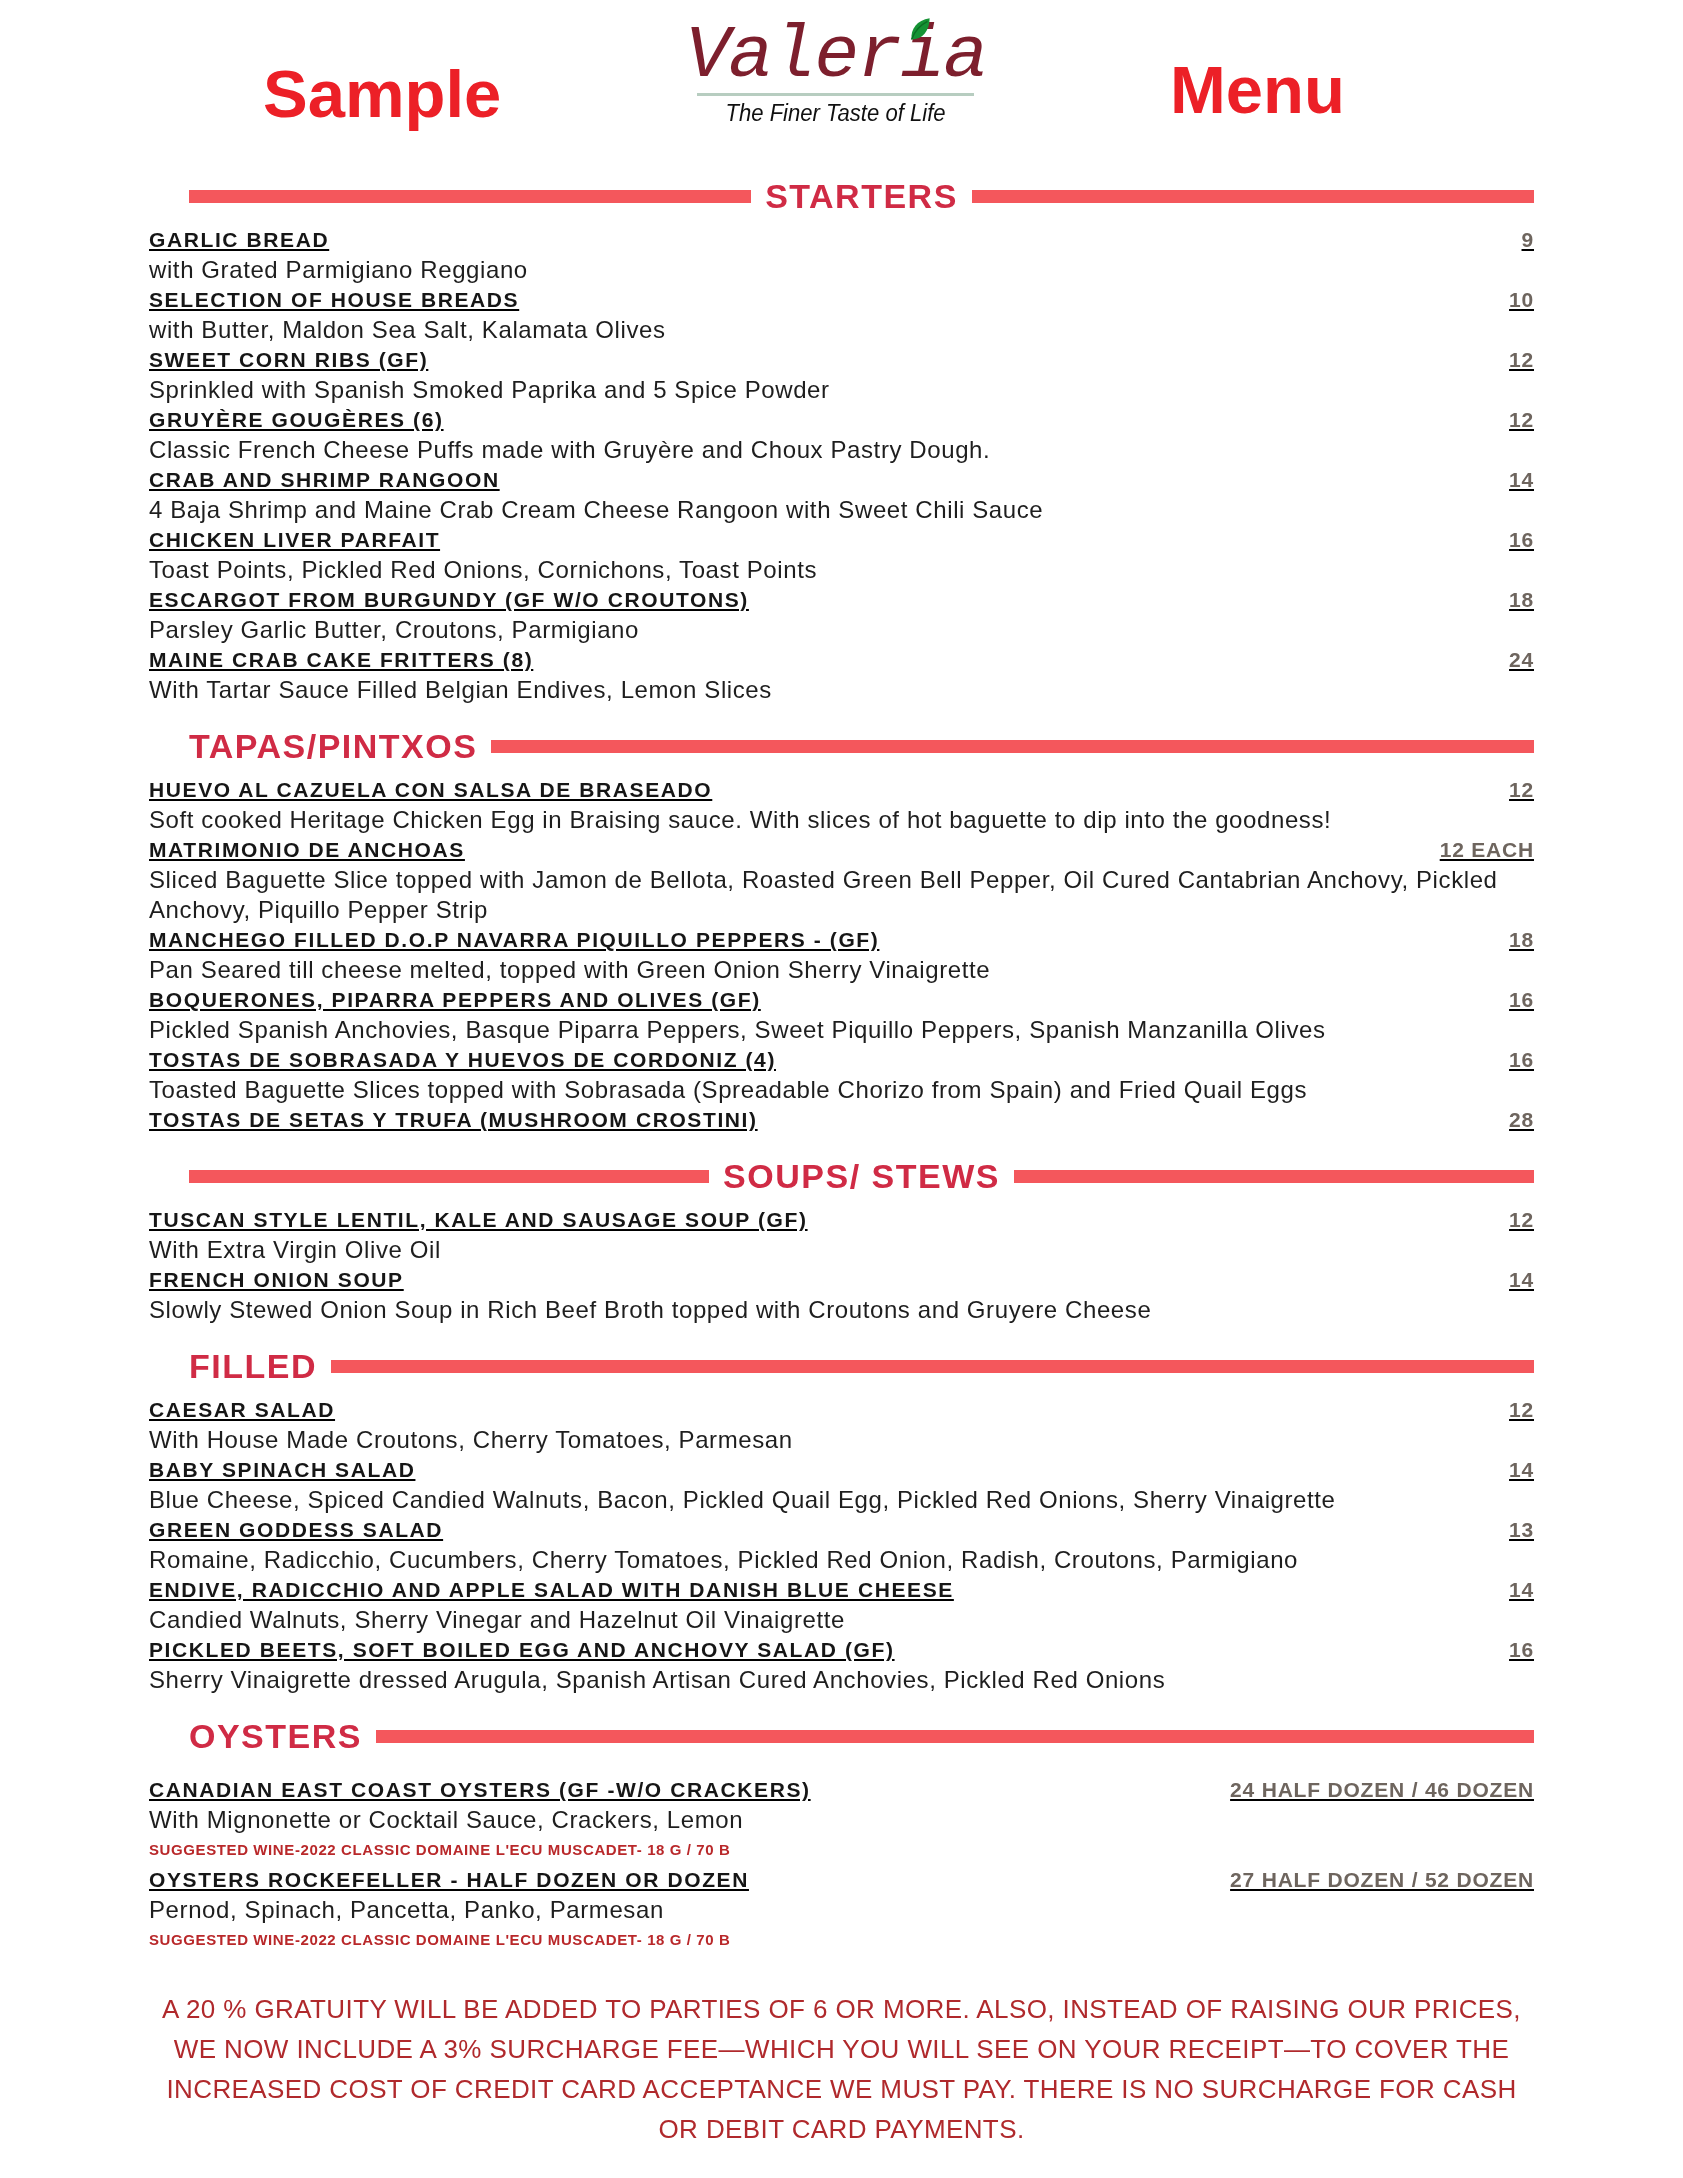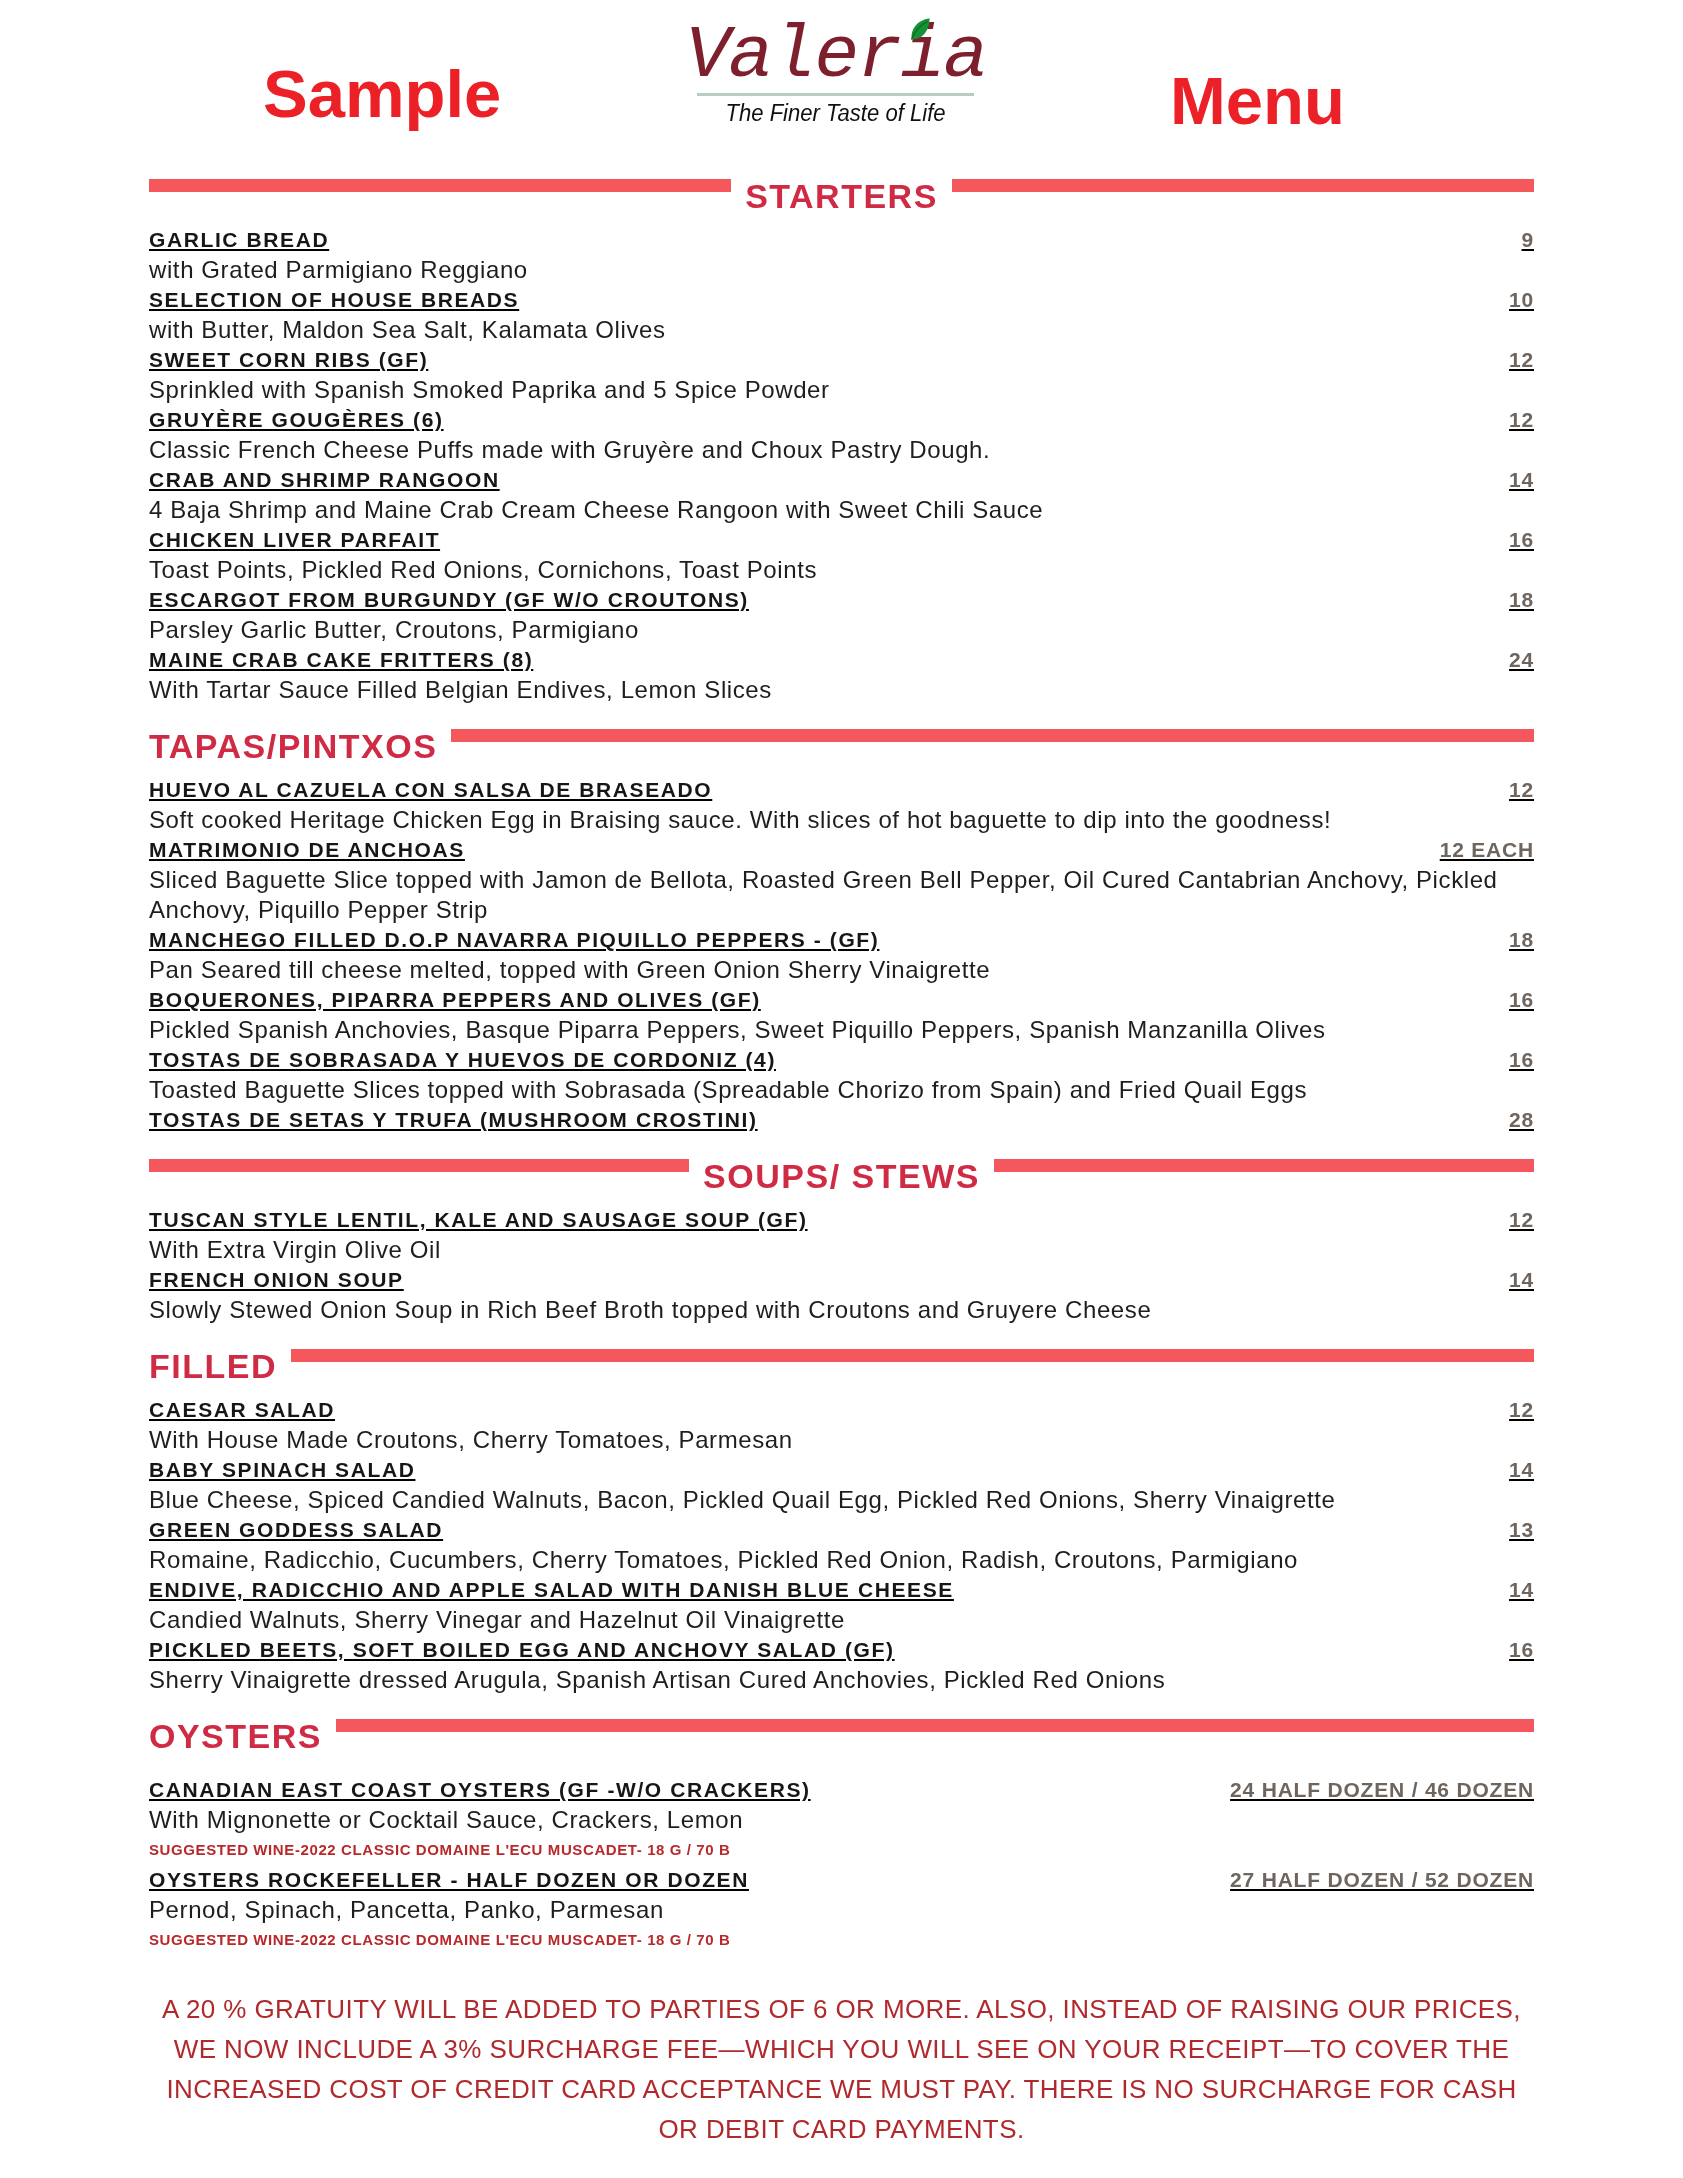--- a/index.html
+++ b/index.html
@@ -28,21 +28,21 @@
     height: 137px;
   }
   .watermark {
     font-size: 67px;
     font-weight: 800;
     color: var(--accent-red);
     letter-spacing: 0px;
     line-height: 1;
     margin-top: 42px;
   }
-  .watermark.menu { margin-top: 49px; margin-right: 149px; }
+  .watermark.menu { margin-top: 38px; margin-right: 149px; }
   .logo {
     position: relative;
     text-align: center;
     width: 327px;
     margin-top: 0px;
   }
   .logo-script {
     font-family: Liberation Mono, monospace;
     font-style: italic;
     font-size: 75px;
@@ -67,23 +67,24 @@
     font-size: 23px;
     font-style: italic;
     color: #101010;
     letter-spacing: 0px;
     transform: scaleX(0.96);
     white-space: nowrap;
   }
   
   .section-header {
     display: flex;
-    align-items: flex-start;
+    align-items: center;
     margin-top: 24px;
     margin-bottom: 12px;
+    margin-left: 40px;
   }
   .section-title {
     font-size: 34px;
     font-weight: 800;
     letter-spacing: 1.5px;
     color: var(--section-title);
     line-height: 1;
     white-space: nowrap;
   }
   .section-line {

